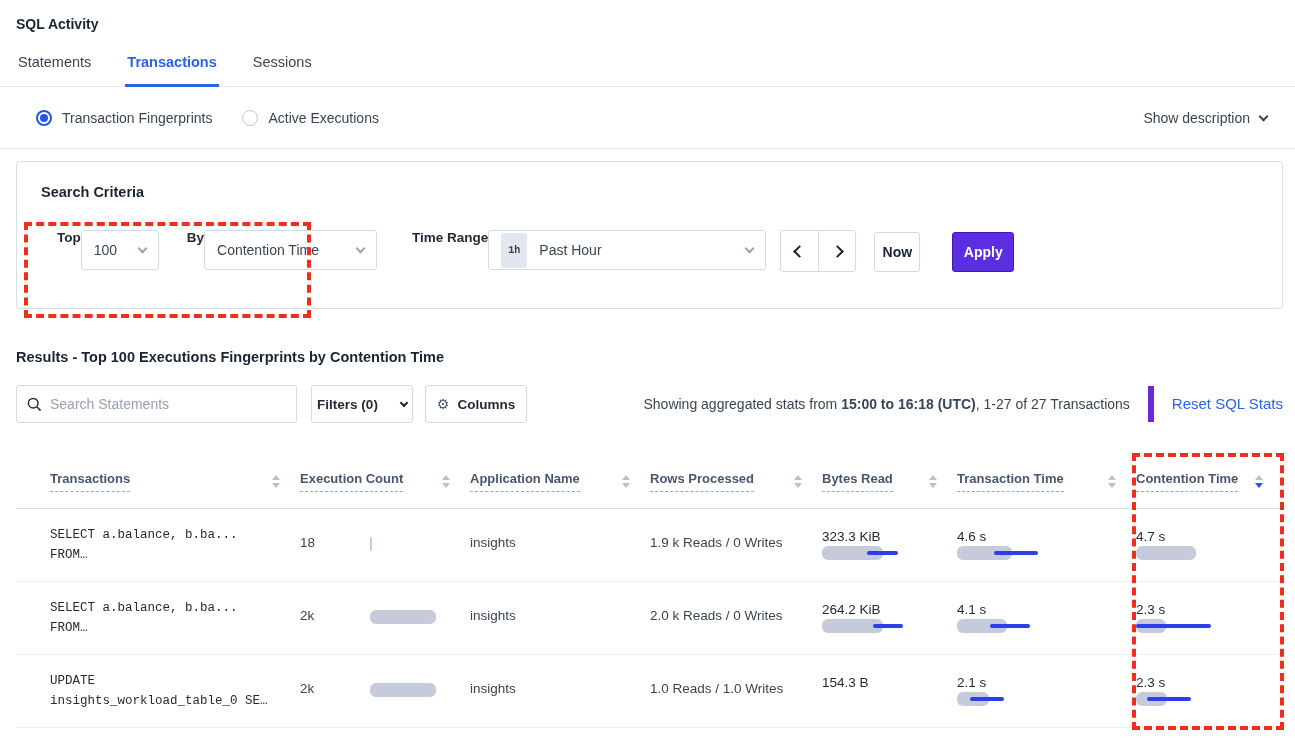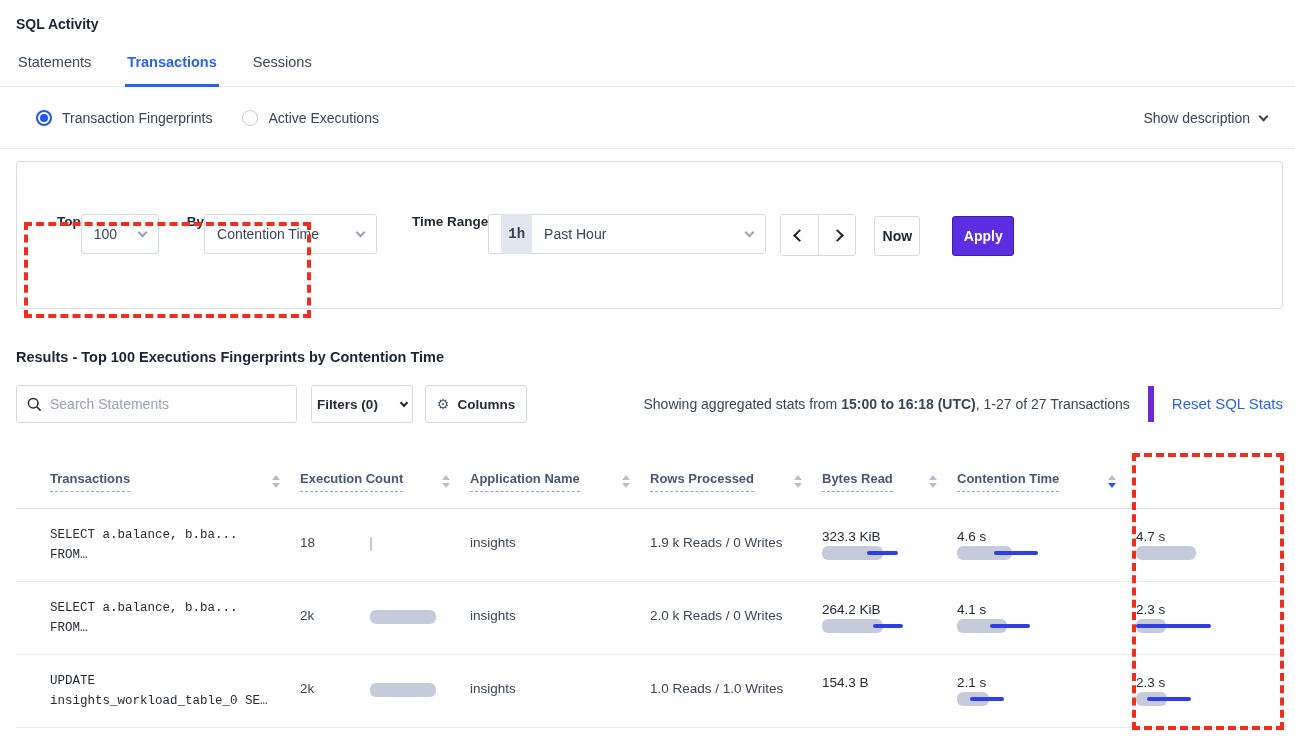--- a/index.html
+++ b/index.html
@@ -35,21 +35,21 @@
   .card { margin:12px 12px 0 16px; border:1px solid #d9dfe8; border-radius:4px; padding:22px 24px 26px 24px; height:148px; }
   .card-heading { font-size:14.5px; font-weight:700; color:#1b2433; }
   .fields { display:flex; margin-top:30px; }
   .field { display:flex; flex-direction:row;margin-left:16px; }
   .field-label { font-size:13.5px; font-weight:700; color:#242a35; margin-bottom:8px; }
   .select { height:40px; border:1px solid #d4dbe4; border-radius:3px; background:#fff; display:flex; align-items:center; padding:0 12px; font-size:14px; color:#394455; cursor:pointer; }
   .select .chev { margin-left:auto; }
   .sel-top { width:78px; margin-right:12px; }
   .sel-by { width:173px; margin-right:19px; }
   .sel-time { width:278px; }
-  .time-badge { font-family:"Liberation Mono", monospace; font-size:14px; font-weight:700; background:#e2e6ef; color:#394050; border-radius:3px; padding:12px 7px; margin-right:12px; }
+  .time-badge { font-family:"Liberation Mono", monospace; font-size:10px; font-weight:700; background:#e2e6ef; color:#394050; border-radius:3px; padding:12px 7px; margin-right:12px; }
   .btn-row { display:flex; align-items:flex-end; }
   .arrow-group { display:flex; margin-left:14px; border:1px solid #d4dbe4; border-radius:3px; overflow:hidden; }
   .arrow-btn { width:37px; height:40px; background:#fff; display:flex; align-items:center; justify-content:center; cursor:pointer; color:#1b2433; }
   .arrow-btn + .arrow-btn { border-left:1px solid #d4dbe4; }
   .arrow-btn .chev { width:9px; height:9px; border-width:2.5px; }
   .btn { height:40px; border-radius:3px; font-size:14px; font-weight:700; display:flex; align-items:center; justify-content:center; cursor:pointer; }
   .btn-now { width:46px; margin-left:18px; border:1px solid #d4dbe4; background:#fff; color:#1b2433; }
   .btn-apply { width:62px; margin-left:32px; background:#5b2ee1; color:#fff; border:1px solid #3f1da8; }
 
   
@@ -120,20 +120,21 @@
       <span class="radio unsel"></span>
       <span class="radio-label">Active Executions</span>
     </div>
     <div class="show-desc">
       <span>Show description</span>
       <span class="chev down"></span>
     </div>
   </div>
 
   <div class="card">
+    <div class="card-heading">Search Criteria</div>
     <div class="fields">
       <div class="field">
         <span class="field-label">Top</span>
         <div class="select sel-top">
           <span>100</span>
           <span class="chev down gray"></span>
         </div>
       </div>
       <div class="field">
         <span class="field-label">By</span>
@@ -220,20 +221,27 @@
           </span>
       </div>
       <div class="th">
         <span class="col-label">Bytes Read</span>
         <span class="sorts">
             <span class="tri-up"></span>
             <span class="tri-dn"></span>
           </span>
       </div>
       <div class="th">
+        <span class="col-label">Transaction Time</span>
+        <span class="sorts">
+            <span class="tri-up"></span>
+            <span class="tri-dn"></span>
+          </span>
+      </div>
+      <div class="th">
         <span class="col-label">Contention Time</span>
         <span class="sorts">
             <span class="tri-up"></span>
             <span class="tri-dn active"></span>
           </span>
       </div>
     </div>
 
     <div class="trow">
       <div class="td td-sql">

